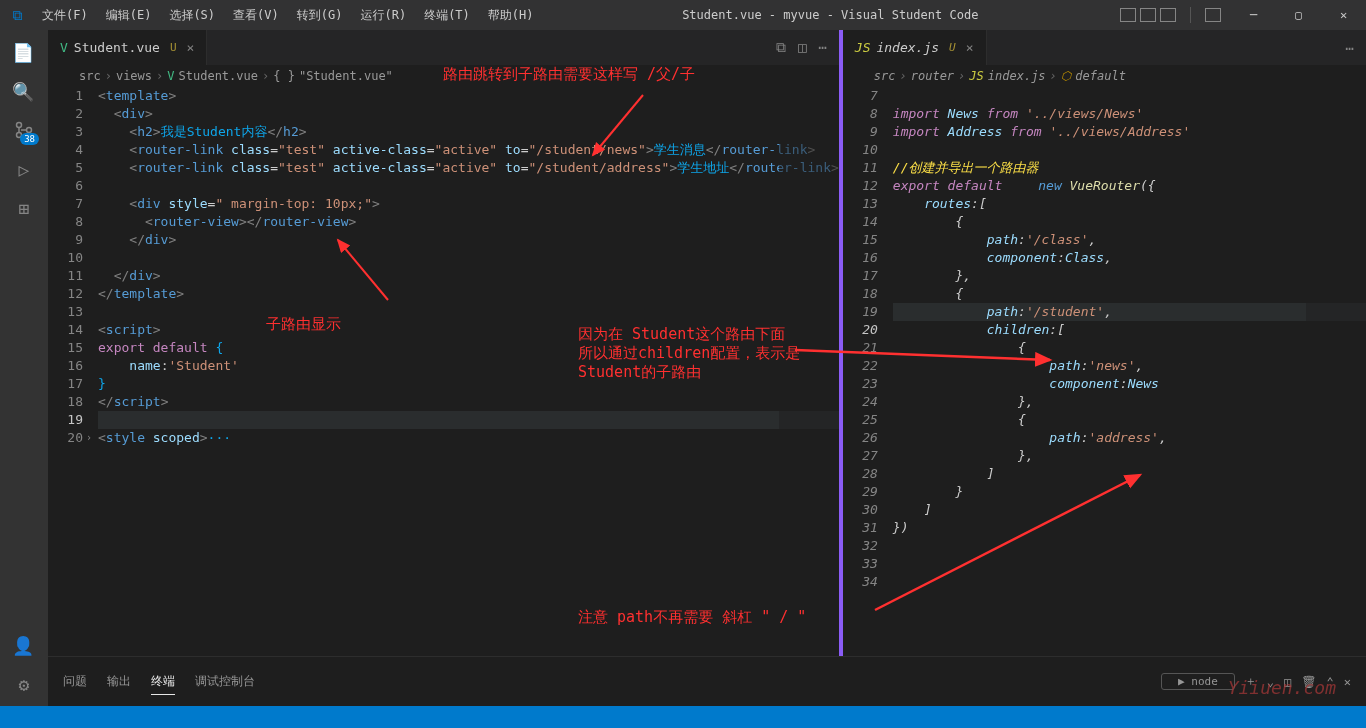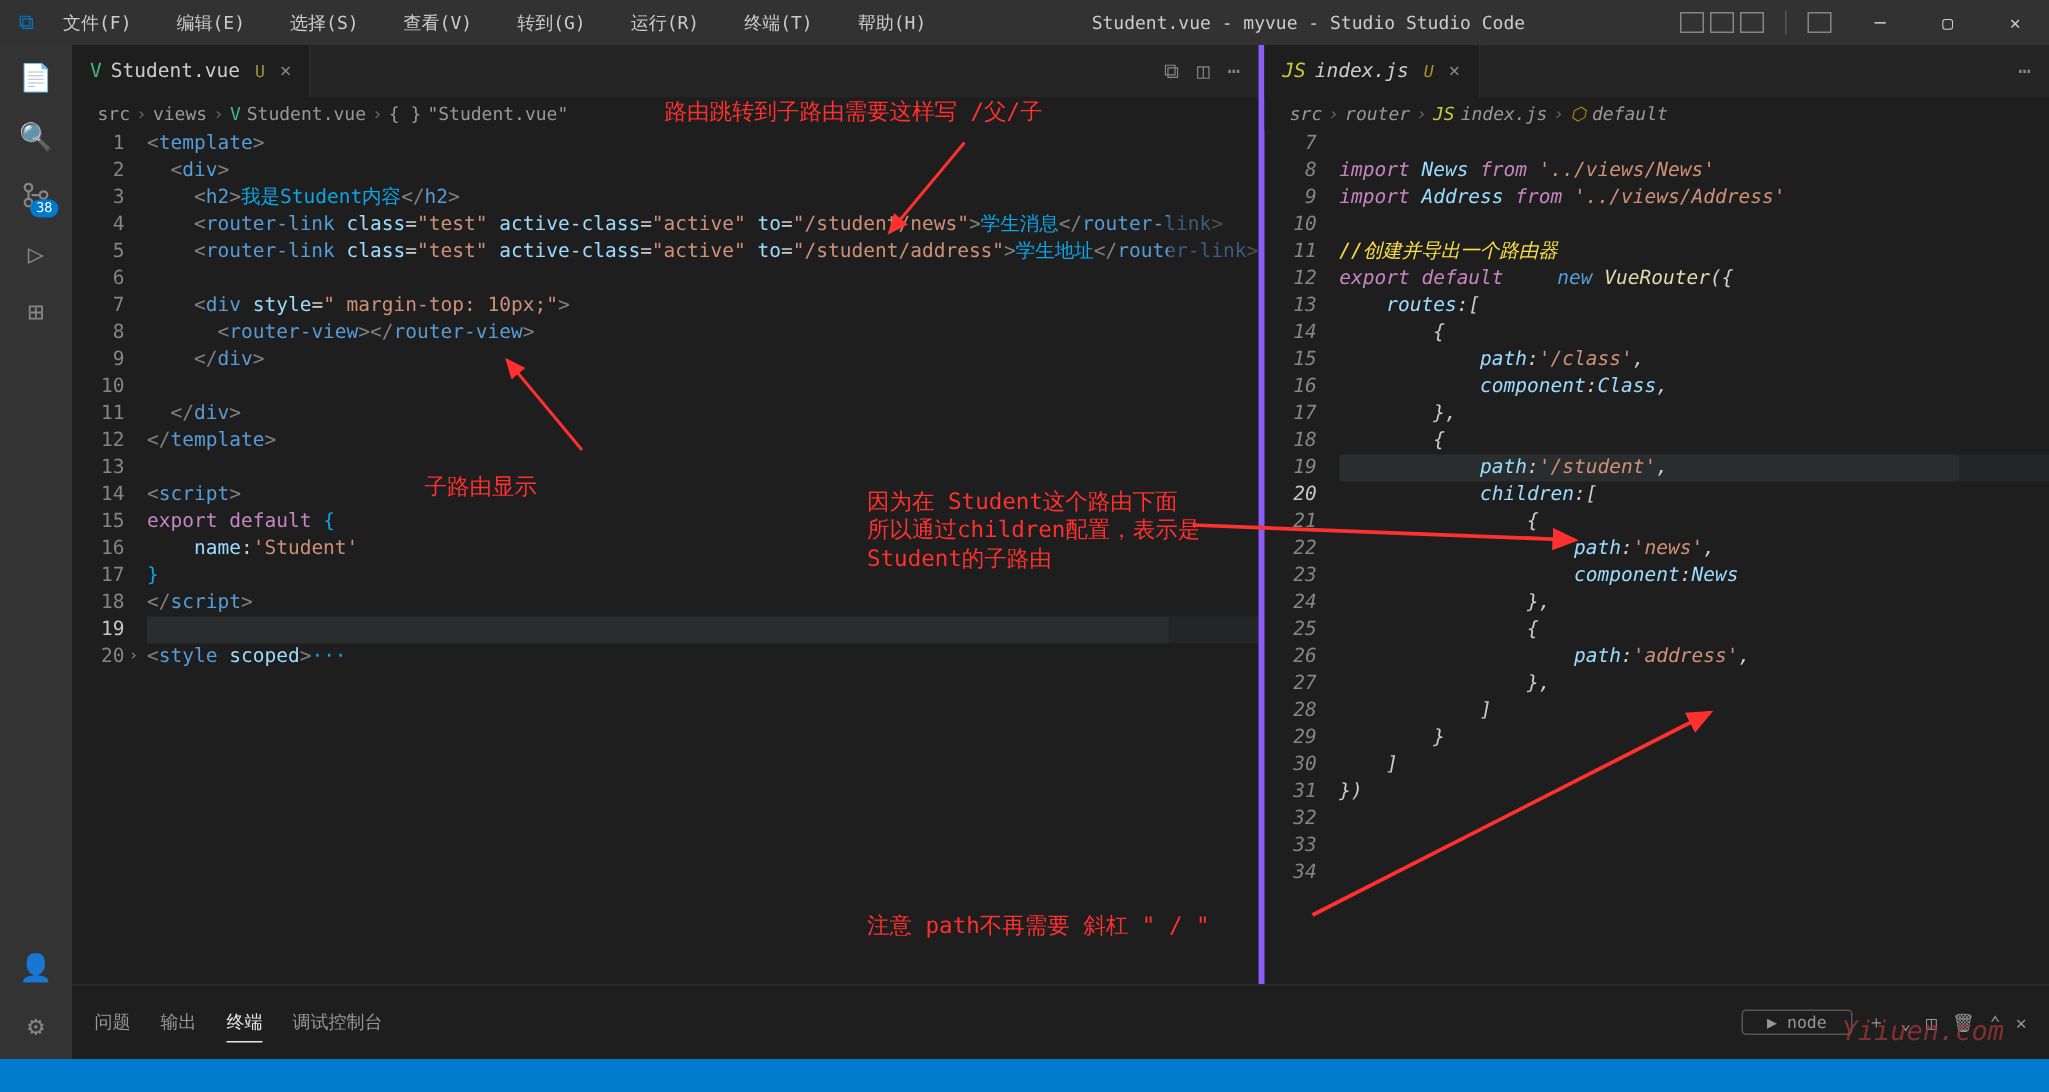--- a/index.html
+++ b/index.html
@@ -1,19 +1,19 @@
 <!DOCTYPE html>
 <html><head>
 <meta charset="utf-8">
 <style>
 * { margin:0; padding:0; box-sizing:border-box; font-family:"Segoe UI",Consolas,monospace; }
 body { background:#1e1e1e; color:#ccc; width:1366px; height:728px; overflow:hidden; position:relative; }
 .titlebar { height:30px; background:#323233; display:flex; align-items:center; font-size:12px; color:#ccc; }
 .vscode-logo { width:35px; text-align:center; color:#007acc; font-size:14px; }
-.menu { display:flex; gap:16px; }
+.menu { display:flex; gap:4px; }
 .menu-item { padding:0 7px; cursor:pointer; }
 .title-text { flex:1; text-align:center; color:#ccc; font-size:12px; }
 .titlebar-right { display:flex; align-items:center; gap:10px; padding-right:10px; }
 .win-controls { display:flex; gap:0; }
 .win-ctrl { width:45px; height:30px; display:flex; align-items:center; justify-content:center; cursor:pointer; }
 .layout-icons { display:flex; gap:4px; }
 .layout-icon { width:16px; height:14px; border:1px solid #858585; }
 .main { display:flex; height:calc(100% - 52px); }
 .activity-bar { width:48px; background:#333333; display:flex; flex-direction:column; align-items:center; padding-top:10px; gap:15px; }
 .activity-icon { width:24px; height:24px; cursor:pointer; display:flex; align-items:center; justify-content:center; color:#858585; font-size:18px; position:relative; }
@@ -23,21 +23,21 @@
 .editor-group { flex:1; display:flex; flex-direction:column; background:#1e1e1e; position:relative; }
 .left-editor { width:896px; }
 .right-editor { flex:1; border-left:4px solid #8b5cf6;font-style:italic; }
 .tabs { height:35px; background:#252526; display:flex; align-items:center; }
 .tab { height:35px; padding:0 12px; background:#1e1e1e; display:flex; align-items:center; gap:6px; font-size:13px; border-right:1px solid #2d2d2d; cursor:pointer; }
 .tab .icon { color:#41b883; }
 .tab .icon.js { color:#cbcb41; }
 .tab .modified { color:#a89334; margin-left:4px; font-size:11px; }
 .tab .close { color:#858585; margin-left:4px; }
 .tabs-right { margin-left:auto; display:flex; gap:12px; padding-right:12px; color:#858585; font-size:14px; }
-.breadcrumb { height:22px; background:#1e1e1e; display:flex; align-items:center; padding-left:17px; font-size:12px; color:#999; gap:4px; }
+.breadcrumb { height:22px; background:#1e1e1e; display:flex; align-items:center; padding-left:31px; font-size:12px; color:#999; gap:4px; }
 .breadcrumb .sep { color:#666; }
 .breadcrumb .vue-ic { color:#41b883; }
 .breadcrumb .js-ic { color:#cbcb41; }
 .breadcrumb .sym { color:#b58900; }
 .code-area { flex:1; display:flex; font-family:Consolas,monospace; font-size:13px; line-height:18px; overflow:hidden; position:relative; }
 .gutter { width:50px; text-align:right; color:#858585; padding-right:15px; user-select:none; }
 .gutter .ln { height:18px; }
 .gutter .cur { color:#c6c6c6; }
 .code { flex:1; position:relative; }
 .line { height:18px; white-space:pre; }
@@ -72,21 +72,21 @@
   <div class="menu">
     <div class="menu-item">文件(F)</div>
     <div class="menu-item">编辑(E)</div>
     <div class="menu-item">选择(S)</div>
     <div class="menu-item">查看(V)</div>
     <div class="menu-item">转到(G)</div>
     <div class="menu-item">运行(R)</div>
     <div class="menu-item">终端(T)</div>
     <div class="menu-item">帮助(H)</div>
   </div>
-  <div class="title-text">Student.vue - myvue - Studio Studio Code</div>
+  <div class="title-text">Student.vue - myvue - Visual Student Code</div>
   <div class="titlebar-right">
     <div class="layout-icons">
       <div class="layout-icon"></div>
         <div class="layout-icon"></div>
         <div class="layout-icon"></div>
     </div>
     <div style="width:1px;height:16px;background:#555;margin:0 4px"></div>
     <div class="layout-icon"></div>
   </div>
   <div class="win-controls">
@@ -192,21 +192,21 @@
 
     <div class="annotation" style="top:35px;left:395px">路由跳转到子路由需要这样写 /父/子</div>
     <svg class="arrow" style="top:55px;left:535px" width="80" height="80">
         <defs>
           <marker id="ah1" markerWidth="8" markerHeight="8" refX="6" refY="3" orient="auto">
             <polygon points="0 0, 7 3, 0 6" fill="#ff3030"></polygon>
           </marker>
         </defs>
         <line x1="60" y1="10" x2="10" y2="70" stroke="#ff3030" stroke-width="2" marker-end="url(#ah1)"></line>
       </svg>
-    <div class="annotation" style="top:285px;left:235px">子路由显示</div>
+    <div class="annotation" style="top:285px;left:218px">子路由显示</div>
     <svg class="arrow" style="top:200px;left:280px" width="80" height="80">
         <line x1="60" y1="70" x2="10" y2="10" stroke="#ff3030" stroke-width="2" marker-end="url(#ah1)"></line>
       </svg>
     <div class="annotation" style="top:295px;left:530px">
       <div>因为在 Student这个路由下面</div>
         <div>所以通过children配置，表示是</div>
         <div>Student的子路由</div>
     </div>
     <div class="annotation" style="top:578px;left:530px">注意 path不再需要 斜杠 " / "</div>
   </div>

